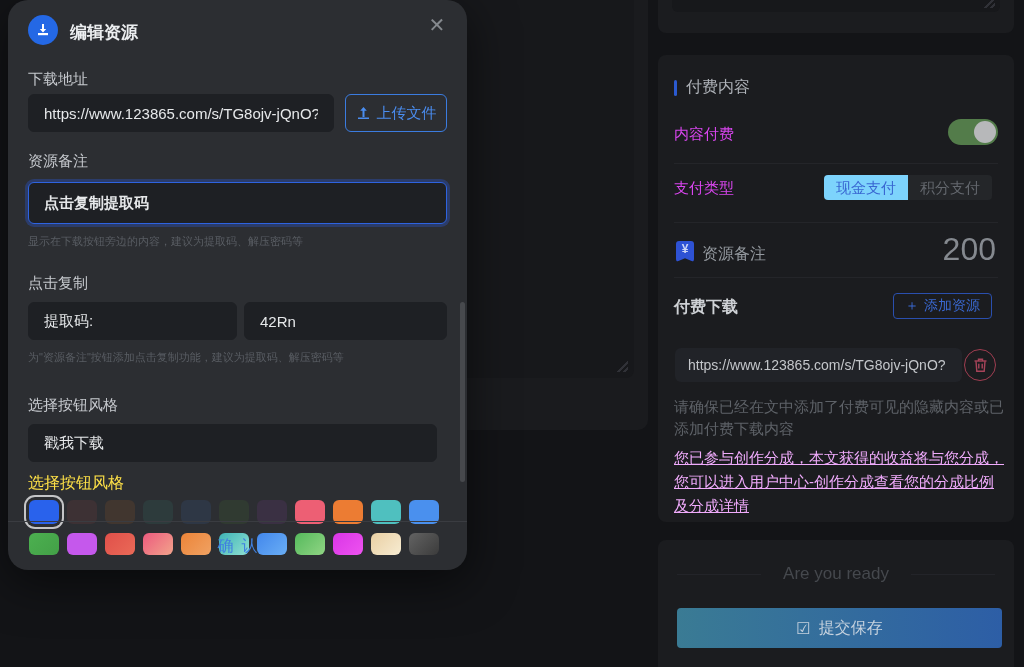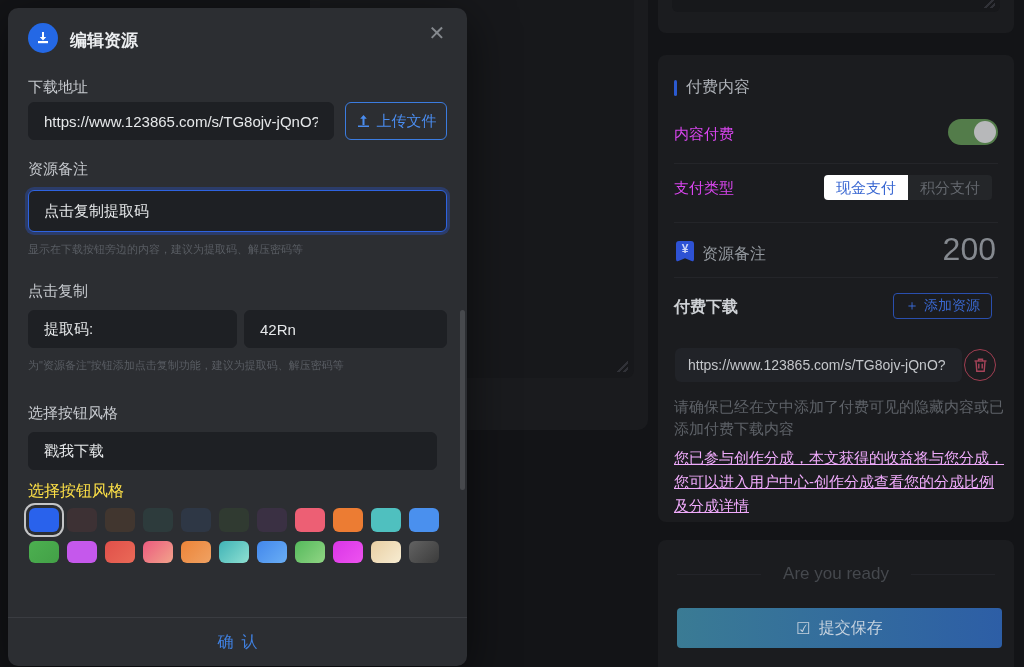--- a/index.html
+++ b/index.html
@@ -48,21 +48,21 @@
     position:absolute; right:16px; top:64px; width:50px; height:26px;
     border-radius:13px; background:#537c4a; cursor:pointer;
   }
   .toggle .knob {
     position:absolute; right:2px; top:2px; width:22px; height:22px;
     border-radius:50%; background:#b7b8ba;
   }
 
   .segmented { position:absolute; right:22px; top:120px; display:flex; font-size:15px; }
   .seg { padding:4px 12px; line-height:17px; cursor:pointer; }
-  .seg-active { background:#ffffff; color:#3967d2; border-radius:4px 0 0 4px; }
+  .seg-active { background:#7dd3fc; color:#3967d2; border-radius:4px 0 0 4px; }
   .seg-idle { background:#242629; color:#63676d; border-radius:0 4px 4px 0; }
 
   .price-icon {
     position:absolute; left:18px; top:186px; width:18px; height:21px;
     background:#2e52d4; border-radius:3px;
     clip-path:polygon(0 0,100% 0,100% 100%,50% 82%,0 100%);
     color:#cdd6f5; font-size:12px; font-weight:bold; text-align:center; line-height:17px;
   }
   .price-label { position:absolute; left:44px; top:189px; font-size:16px; color:#93989e; }
   .price-value { position:absolute; right:18px; top:176px; font-size:32px; color:#85898f; }
@@ -98,22 +98,22 @@
   .submit-btn {
     position:absolute; left:19px; top:68px; width:325px; height:40px;
     border:none; border-radius:4px; cursor:pointer;
     background:linear-gradient(90deg,#3a7b94,#2d5ea6);
     color:#c6d2de; font-size:16px; font-family:inherit;
     display:flex; align-items:center; justify-content:center; gap:8px;
   }
 
   
   .modal {
-    position:absolute; left:8px; top:8px; width:459px; height:658px;
-    background:#2c2e32; border-radius:10px;
+    position:absolute; left:8px; top:0; width:459px; height:570px;
+    background:#2c2e32; border-radius:20px;
     box-shadow:0 12px 48px rgba(0,0,0,.55);
   }
   .m-icon {
     position:absolute; left:20px; top:15px; width:30px; height:30px;
     border-radius:50%; background:#2468e5;
     display:flex; align-items:center; justify-content:center;
   }
   .m-title { position:absolute; left:62px; top:21px; font-size:17px; font-weight:bold; color:#eceef0; }
   .m-close {
     position:absolute; right:15px; top:10px; width:30px; height:30px;
@@ -126,20 +126,21 @@
 
   .m-input {
     position:absolute; height:38px; background:#1e2024; border:1px solid #1e2024;
     border-radius:6px; color:#e6e8ea; font-size:15px; padding:0 15px;
     font-family:inherit; white-space:nowrap; overflow:hidden;
   }
   .m-input.focused {
     border:1px solid #2e63e0;
     box-shadow:0 0 0 3px rgba(43,90,226,.32);
     height:42px;
+    font-weight:bold;
   }
   .upload-btn {
     position:absolute; left:337px; top:94px; width:102px; height:38px;
     background:transparent; border:1px solid #3b7ce0; border-radius:6px;
     color:#4a8df0; font-size:15px; cursor:pointer; font-family:inherit;
     display:flex; align-items:center; justify-content:center; gap:6px;
   }
 
   .swatch-row { position:absolute; left:21px; display:flex; gap:8px; }
   .swatch { width:30px; height:24px; border-radius:6px; cursor:pointer; }

